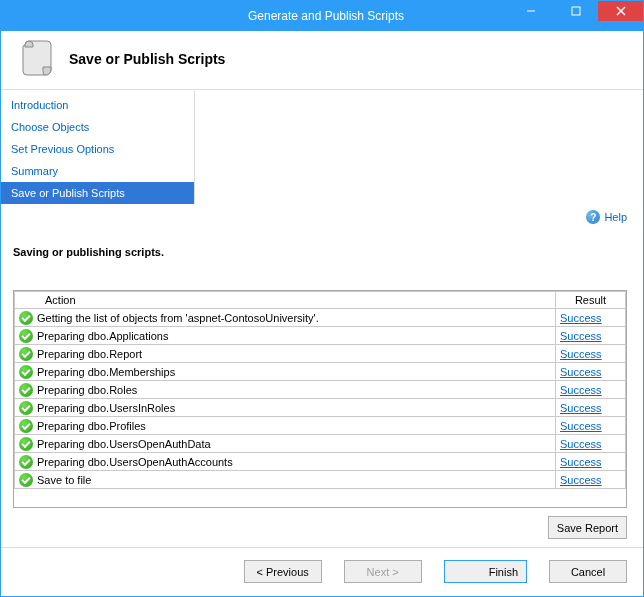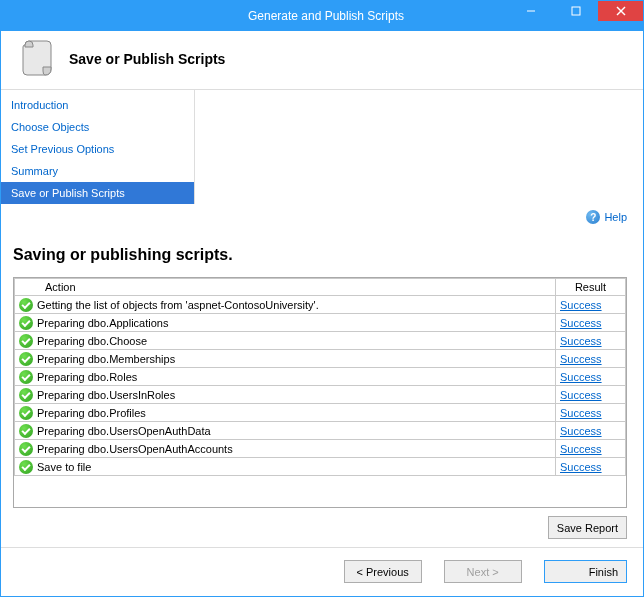--- a/index.html
+++ b/index.html
@@ -96,23 +96,23 @@
   .help-icon {
     width: 14px; height: 14px;
     border-radius: 50%;
     background: radial-gradient(circle at 30% 30%, #6db8f0, #2a7fd0);
     color: #fff;
     display: flex; align-items: center; justify-content: center;
     font-size: 10px; font-weight: bold;
   }
   .status-text {
     font-weight: bold;
-    font-size: 16px;
+    font-size: 11px;
     margin-top: 34px;
-    margin-bottom: 13px;
+    margin-bottom: 32px;
   }
   .results-wrap {
     border: 1px solid #a9a9a9;
     flex: 1;
     overflow: auto;
     background: #fff;
     margin-bottom: 8px;
   }
   .results-table {
     width: 100%;
@@ -259,21 +259,21 @@
                   <div class="success-icon"></div>
                   <span>Preparing dbo.Applications</span>
                 </div>
               </td>
               <td><span class="result-link">Success</span></td>
             </tr>
             <tr>
               <td>
                 <div class="action-cell">
                   <div class="success-icon"></div>
-                  <span>Preparing dbo.Choose</span>
+                  <span>Preparing dbo.Report</span>
                 </div>
               </td>
               <td><span class="result-link">Success</span></td>
             </tr>
             <tr>
               <td>
                 <div class="action-cell">
                   <div class="success-icon"></div>
                   <span>Preparing dbo.Memberships</span>
                 </div>
@@ -341,13 +341,14 @@
     <div class="save-report-row">
       <button class="btn">Save Report</button>
     </div>
   </div>
 </div>
 
 <div class="footer">
   <button class="btn">&lt; Previous</button>
   <button class="btn" disabled="">Next &gt;</button>
   <button class="btn default">Finish</button>
+  <button class="btn">Cancel</button>
 </div>
 
 </body></html>

